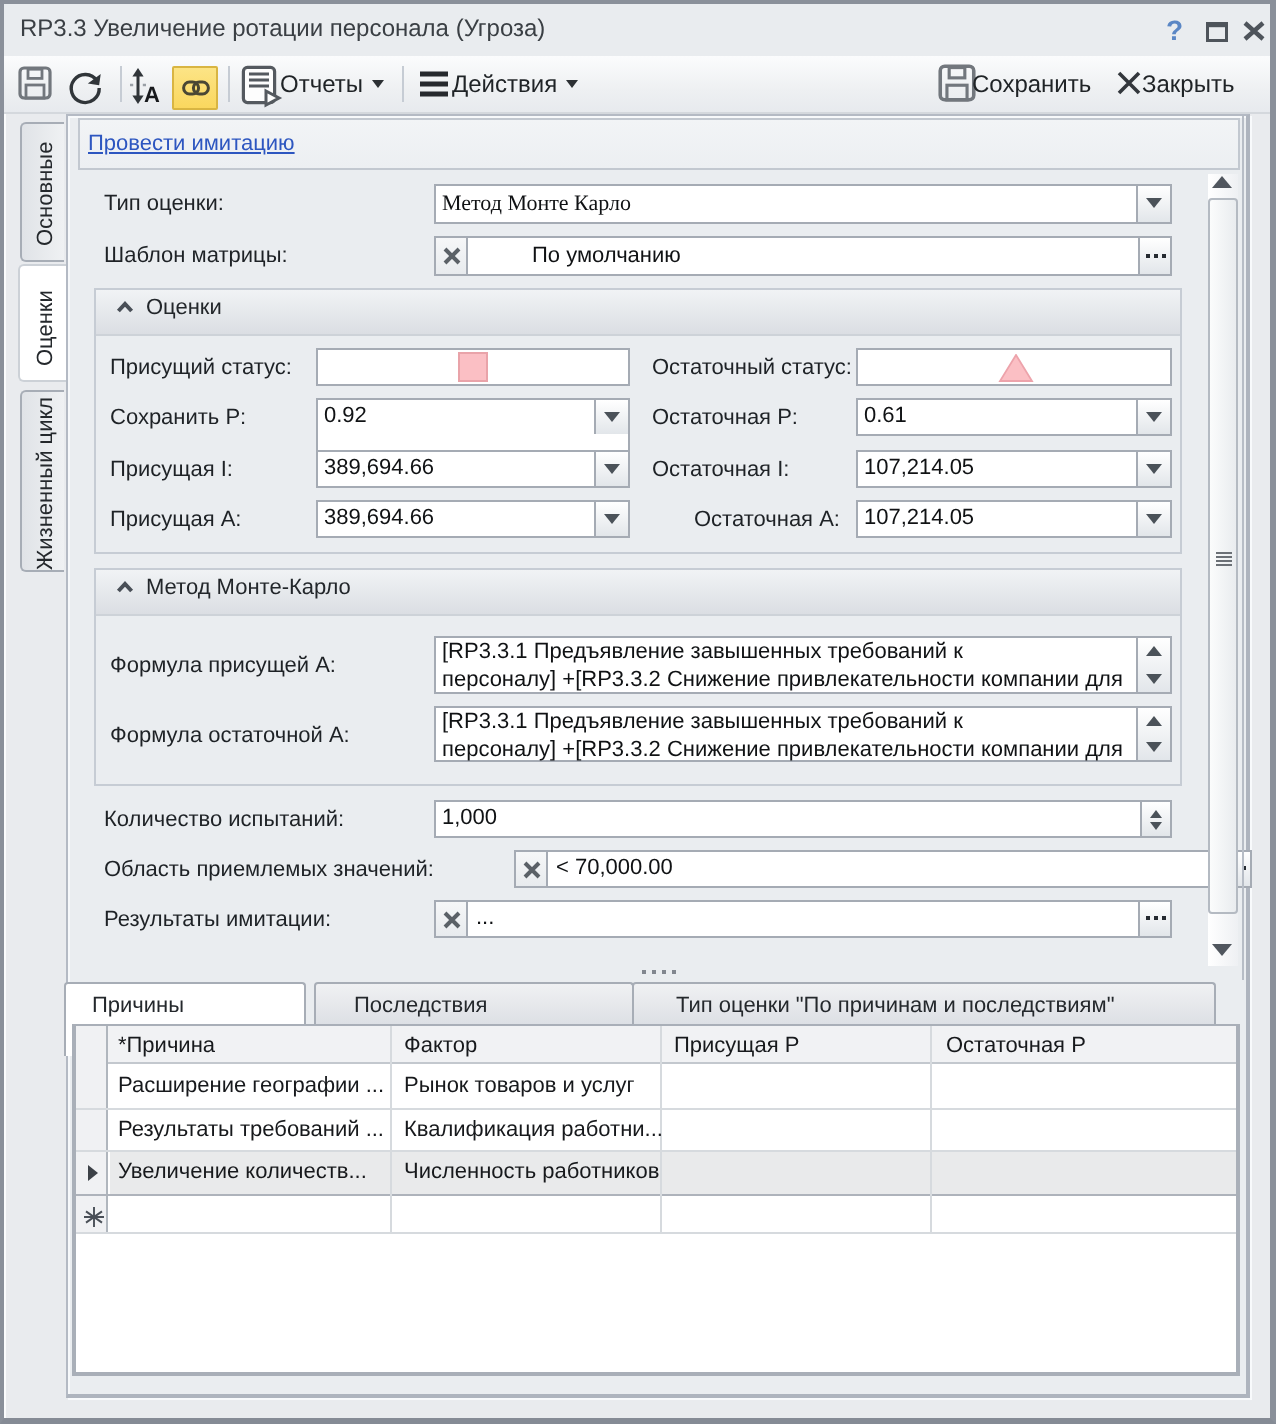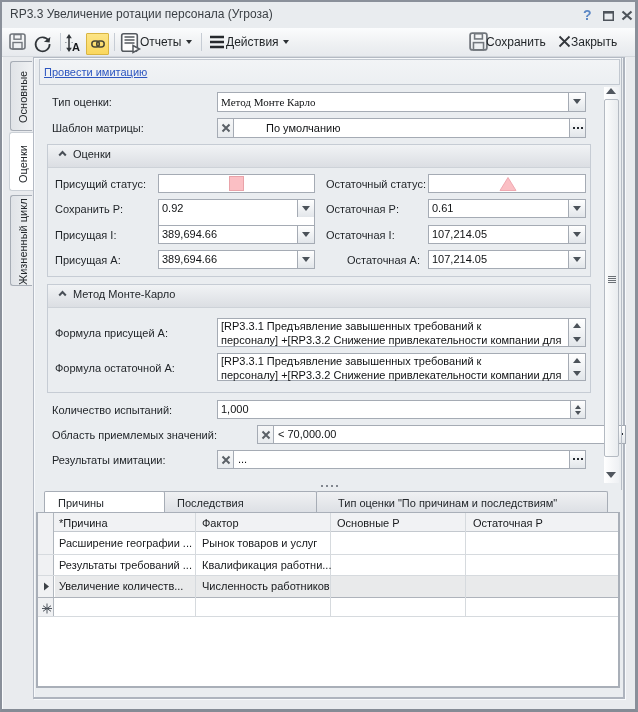--- a/index.html
+++ b/index.html
@@ -292,21 +292,21 @@
   <i style="position:absolute;left:10px;top:0;width:2px;height:2px;background:#82878f;"></i>
   <i style="position:absolute;left:15px;top:0;width:2px;height:2px;background:#82878f;"></i>
 </div>
 
 <div class="btab" style="left:157px;top:491px;width:160px;">
     <span style="left:19px;">Последствия</span>
   </div>
 <div class="btab" style="left:316px;top:491px;width:292px;">
     <span style="left:21px;">Тип оценки "По причинам и последствиям"</span>
   </div>
-<div class="btab active" style="left:44px;top:491px;width:121px;height:37px;">
+<div class="btab active" style="left:32px;top:491px;width:121px;height:37px;">
     <span style="left:13px;">Причины</span>
   </div>
 
 <div class="abs" id="gridbox" style="left:36px;top:512px;width:584px;height:176px;background:#fff;border:2px solid #a9afb8;border-top:1px solid #a9afb8;">
 
   <div style="position:absolute;left:0;top:0;width:580px;height:19px;background:#f1f2f4;border-bottom:1px solid #c3c8ce;"></div>
 
   <div style="position:absolute;left:0;top:0;width:16px;height:103px;background:#f0f1f3;border-right:1px solid #b0b6bd;"></div>
 
   <div style="position:absolute;left:17px;top:63px;width:563px;height:21px;background:#e9eaeb;"></div>
@@ -315,21 +315,21 @@
   <div class="gl" style="left:0;top:62px;width:580px;height:1px;"></div>
   <div class="gl" style="left:0;top:84px;width:580px;height:1px;background:#aeb3bb;"></div>
   <div class="gl" style="left:0;top:103px;width:580px;height:1px;"></div>
 
   <div class="gl" style="left:157px;top:0;width:1px;height:103px;"></div>
   <div class="gl" style="left:292px;top:0;width:1px;height:103px;"></div>
   <div class="gl" style="left:427px;top:0;width:1px;height:103px;"></div>
 
   <div class="gtext" style="left:21px;top:4px;">*Причина</div>
   <div class="gtext" style="left:164px;top:4px;">Фактор</div>
-  <div class="gtext" style="left:299px;top:4px;">Основные Р</div>
+  <div class="gtext" style="left:299px;top:4px;">Присущая Р</div>
   <div class="gtext" style="left:435px;top:4px;">Остаточная Р</div>
 
   <div class="gtext" style="left:21px;top:24px;">Расширение географии ...</div>
   <div class="gtext" style="left:164px;top:24px;">Рынок товаров и услуг</div>
   <div class="gtext" style="left:21px;top:46px;">Результаты требований ...</div>
   <div class="gtext" style="left:164px;top:46px;">Квалификация работни...</div>
   <div class="gtext" style="left:21px;top:67px;text-align:center;">Увеличение количеств...</div>
   <div class="gtext" style="left:164px;top:67px;">Численность работников</div>
 
   <svg style="position:absolute;left:5px;top:69px;" width="7" height="9">

